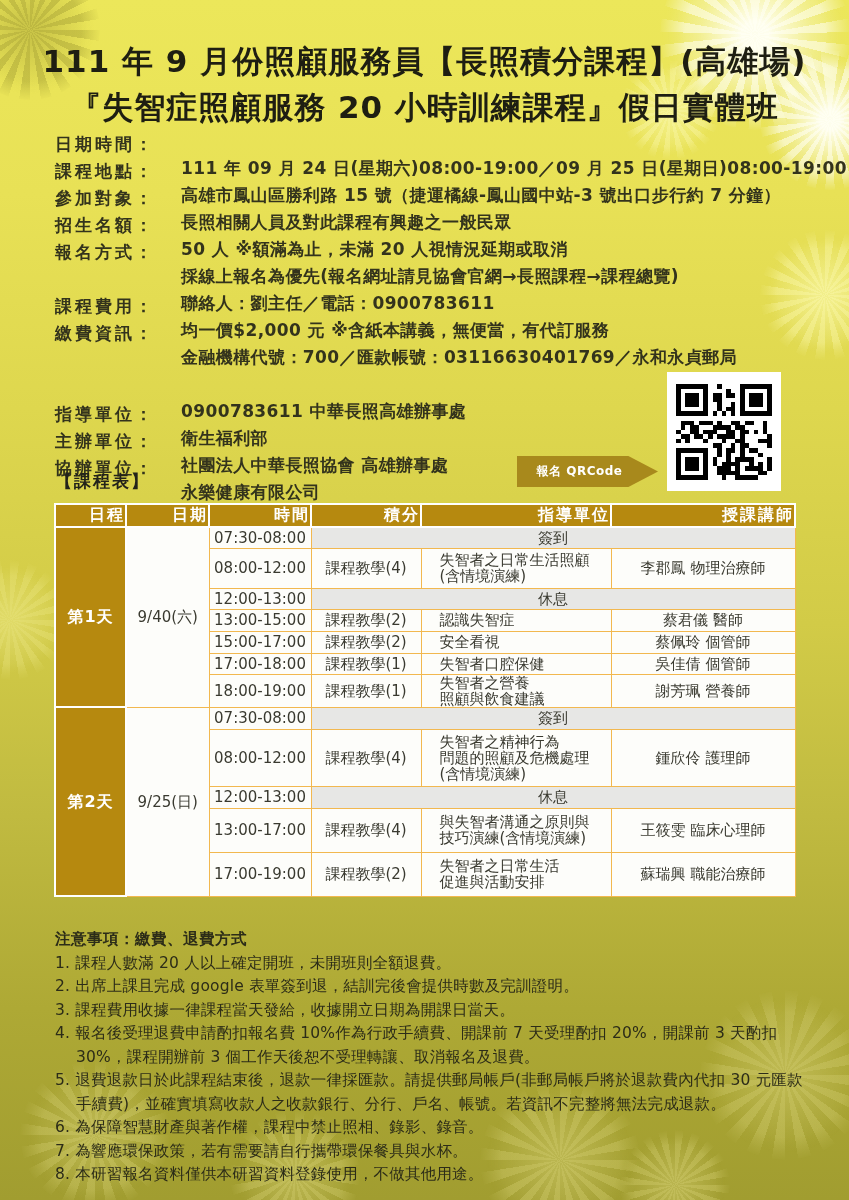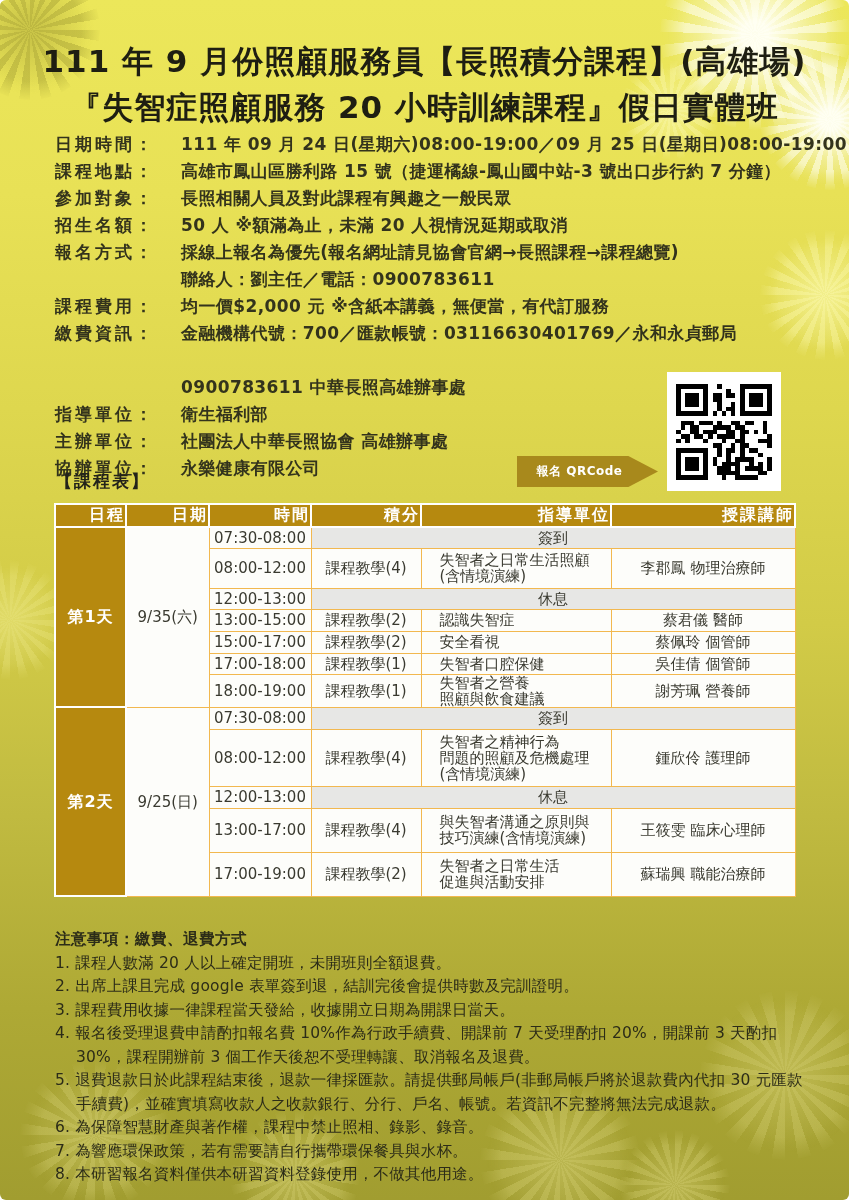--- a/index.html
+++ b/index.html
@@ -1,38 +1,38 @@
 <!DOCTYPE html>
 <html><head>
 <meta charset="utf-8">
 <style>
   html,body{margin:0;padding:0;}
   body{width:849px;height:1200px;overflow:hidden;font-family:"DejaVu Sans",sans-serif;}
   .poster{position:relative;width:849px;height:1200px;overflow:hidden;
-    background:linear-gradient(180deg,#ece75a 0%,#e8e156 16%,#ded74e 34%,#d2cb47 52%,#c0ba40 68%,#aea935 84%,#a19d30 100%);border-radius:6px;}
+    background:linear-gradient(180deg,#ece75a 0%,#e8e156 16%,#ded74e 34%,#d2cb47 52%,#c0ba40 68%,#aea935 84%,#a19d30 100%);}
   
   .flower{position:absolute;border-radius:50%;pointer-events:none;
     -webkit-mask:radial-gradient(circle,#000 52%,transparent 72%);
     mask:radial-gradient(circle,#000 52%,transparent 72%);}
   .f-white{background:radial-gradient(circle,rgba(255,255,246,.95) 10%,rgba(255,255,240,.35) 42%,transparent 70%),
     repeating-conic-gradient(rgba(255,255,244,.55) 0 8deg,rgba(255,255,244,0) 8deg 16deg);}
   .f-pale{background:radial-gradient(circle,rgba(250,248,170,.65) 10%,transparent 65%),
     repeating-conic-gradient(rgba(248,244,160,.45) 0 9deg,transparent 9deg 18deg);}
   .f-olive{background:radial-gradient(circle,rgba(205,200,105,.55) 10%,transparent 65%),
     repeating-conic-gradient(rgba(198,193,95,.5) 0 9deg,transparent 9deg 18deg);}
   .f-dark{background:radial-gradient(circle,rgba(180,175,60,.6) 10%,transparent 65%),
     repeating-conic-gradient(rgba(170,165,55,.5) 0 9deg,transparent 9deg 18deg);}
 
   .title{position:absolute;top:38px;left:0;right:0;text-align:center;
     font-size:31px;font-weight:bold;color:#1e1e12;line-height:46px;letter-spacing:1px;}
 
   .info{position:absolute;top:131px;left:55px;width:766px;}
   .info-row{display:flex;height:27px;line-height:27px;font-size:17px;color:#33331c;}
   .lbl{flex:0 0 126px;font-weight:bold;letter-spacing:3px;white-space:nowrap;}
-  .val{font-weight:600;letter-spacing:.4px;white-space:nowrap;}
+  .val{font-weight:600;letter-spacing:.4px;white-space:nowrap;margin-top:24px;}
 
   .qr-label{position:absolute;left:517px;top:456px;width:141px;height:31px;background:#a8891c;
     clip-path:polygon(0 0,79% 0,100% 50%,79% 100%,0 100%);
     color:#fff;font-weight:bold;font-size:12px;line-height:31px;text-align:center;
     padding-right:16px;box-sizing:border-box;letter-spacing:.5px;}
   .qr-box{position:absolute;left:667px;top:372px;width:114px;height:119px;background:#fff;
     display:flex;align-items:center;justify-content:center;}
 
   .sched-head{position:absolute;top:470px;left:55px;font-size:17px;font-weight:bold;
     color:#23231a;letter-spacing:2px;}
@@ -287,21 +287,21 @@
         <th>日期</th>
         <th>時間</th>
         <th>積分</th>
         <th>指導單位</th>
         <th>授課講師</th>
       </tr>
     </thead>
     <tbody>
       <tr class="h21">
         <td class="day" rowspan="7">第1天</td>
-        <td rowspan="7">9/35(六)</td>
+        <td rowspan="7">9/40(六)</td>
         <td>07:30-08:00</td>
         <td class="span" colspan="3">簽到</td>
       </tr>
       <tr class="h40">
         <td>08:00-12:00</td>
         <td>課程教學(4)</td>
         <td class="outline">失智者之日常生活照顧
 (含情境演練)</td>
         <td>李郡鳳 物理治療師</td>
       </tr>

